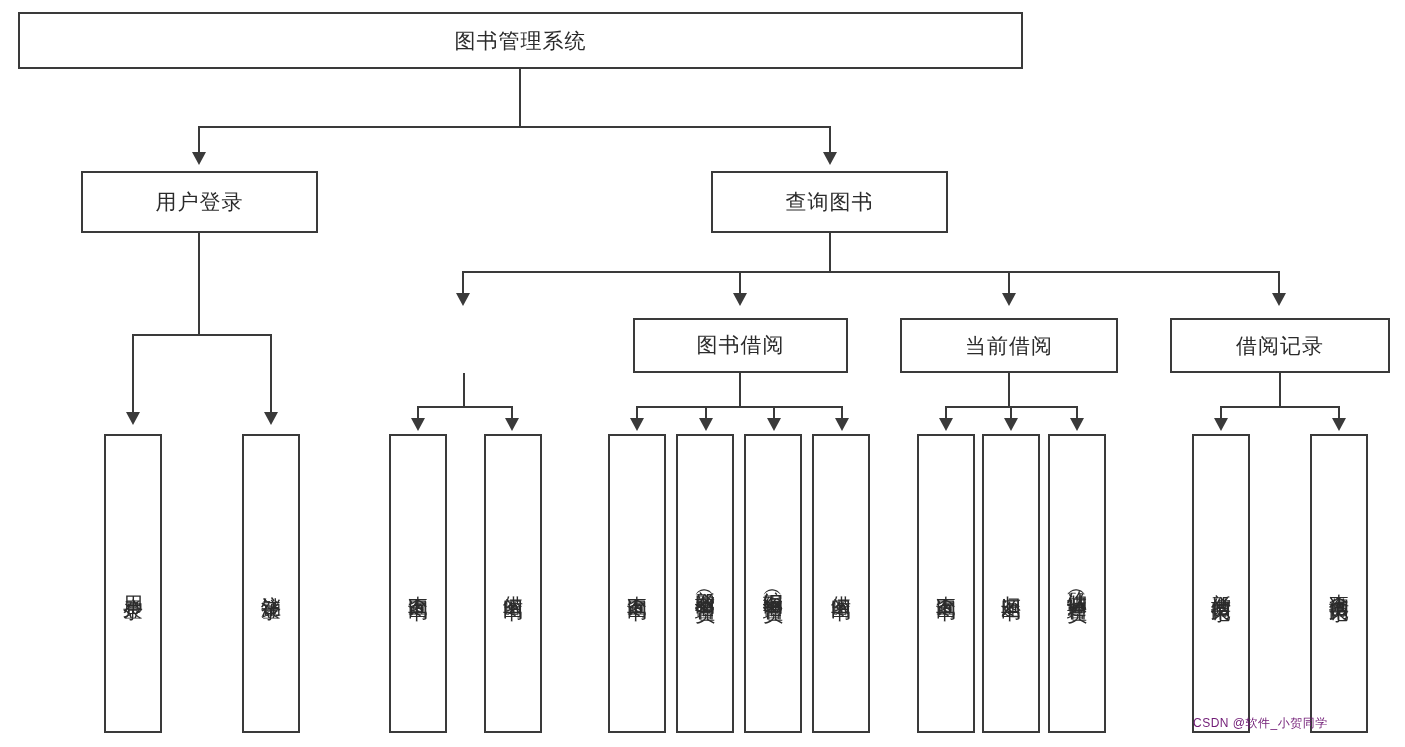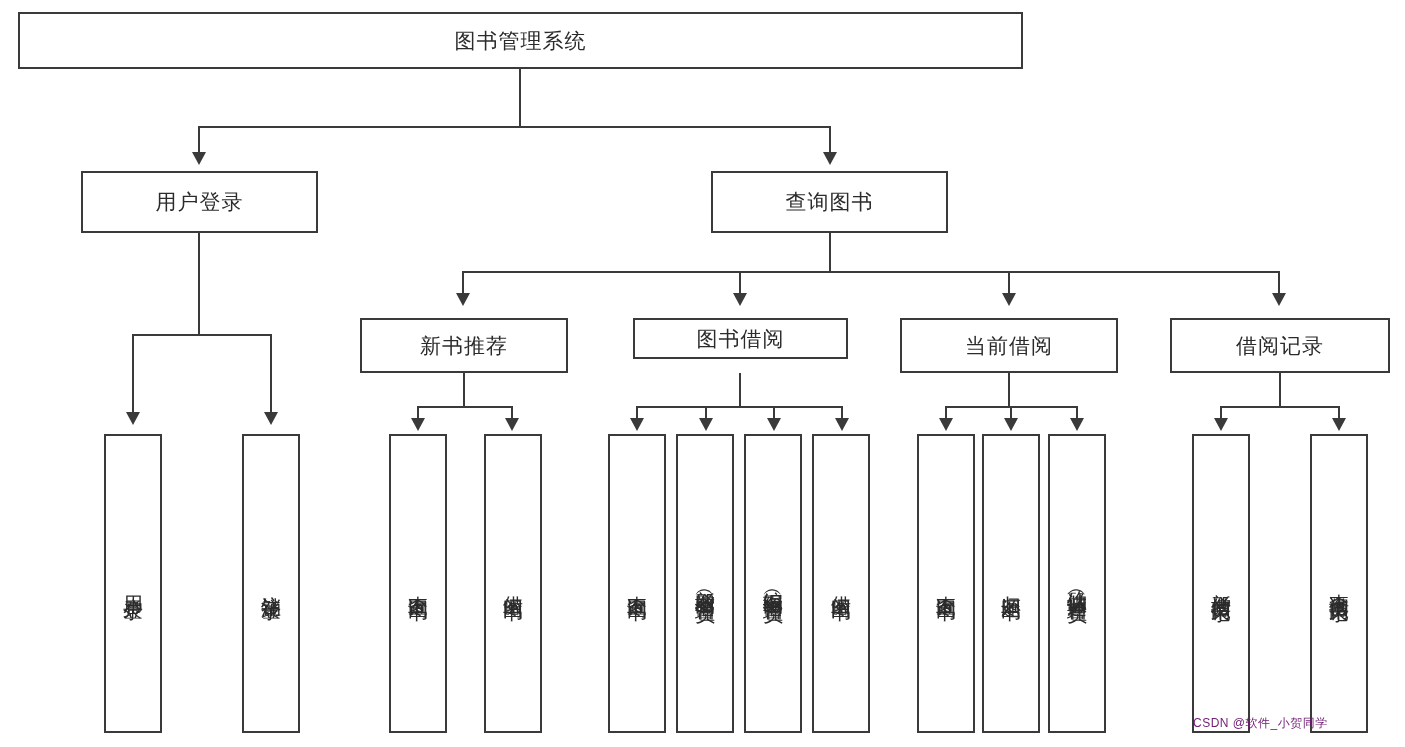--- a/index.html
+++ b/index.html
@@ -108,24 +108,21 @@
   <div class="edge h" style="left:462px; top:271px; width:818px; height:2px;"></div>
   <div class="edge v" style="left:462px; top:271px; width:2px; height:24px;"></div>
   <div class="arrow" style="left:456px; top:293px;"></div>
   <div class="edge v" style="left:739px; top:271px; width:2px; height:24px;"></div>
   <div class="arrow" style="left:733px; top:293px;"></div>
   <div class="edge v" style="left:1008px; top:271px; width:2px; height:24px;"></div>
   <div class="arrow" style="left:1002px; top:293px;"></div>
   <div class="edge v" style="left:1278px; top:271px; width:2px; height:24px;"></div>
   <div class="arrow" style="left:1272px; top:293px;"></div>
 
-  <div class="node horiz" style="left:360px; top:318px; width:208px; height:55px;">
-    <span>新书推荐</span>
-  </div>
-  <div class="node horiz" style="left:633px; top:318px; width:215px; height:41px;">
+  <div class="node horiz" style="left:633px; top:318px; width:215px; height:55px;font-family:Liberation Serif, serif;">
     <span>图书借阅</span>
   </div>
   <div class="node horiz" style="left:1170px; top:318px; width:220px; height:55px;">
     <span>借阅记录</span>
   </div>
   <div class="node horiz" style="left:900px; top:318px; width:218px; height:55px;">
     <span>当前借阅</span>
   </div>
 
   <div class="edge v" style="left:463px; top:373px; width:2px; height:34px;"></div>

